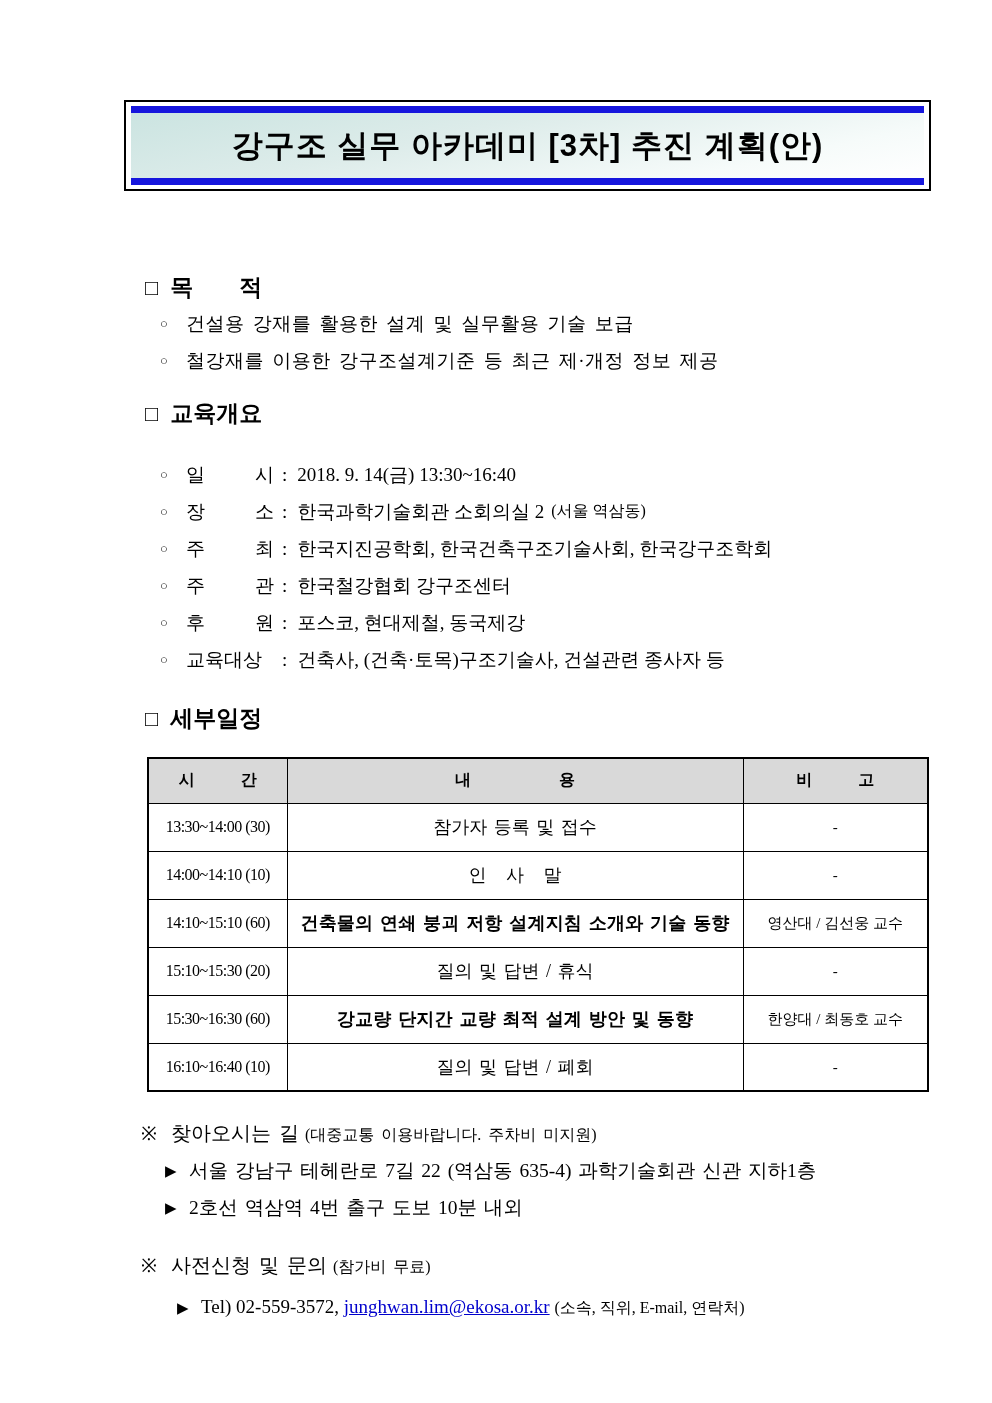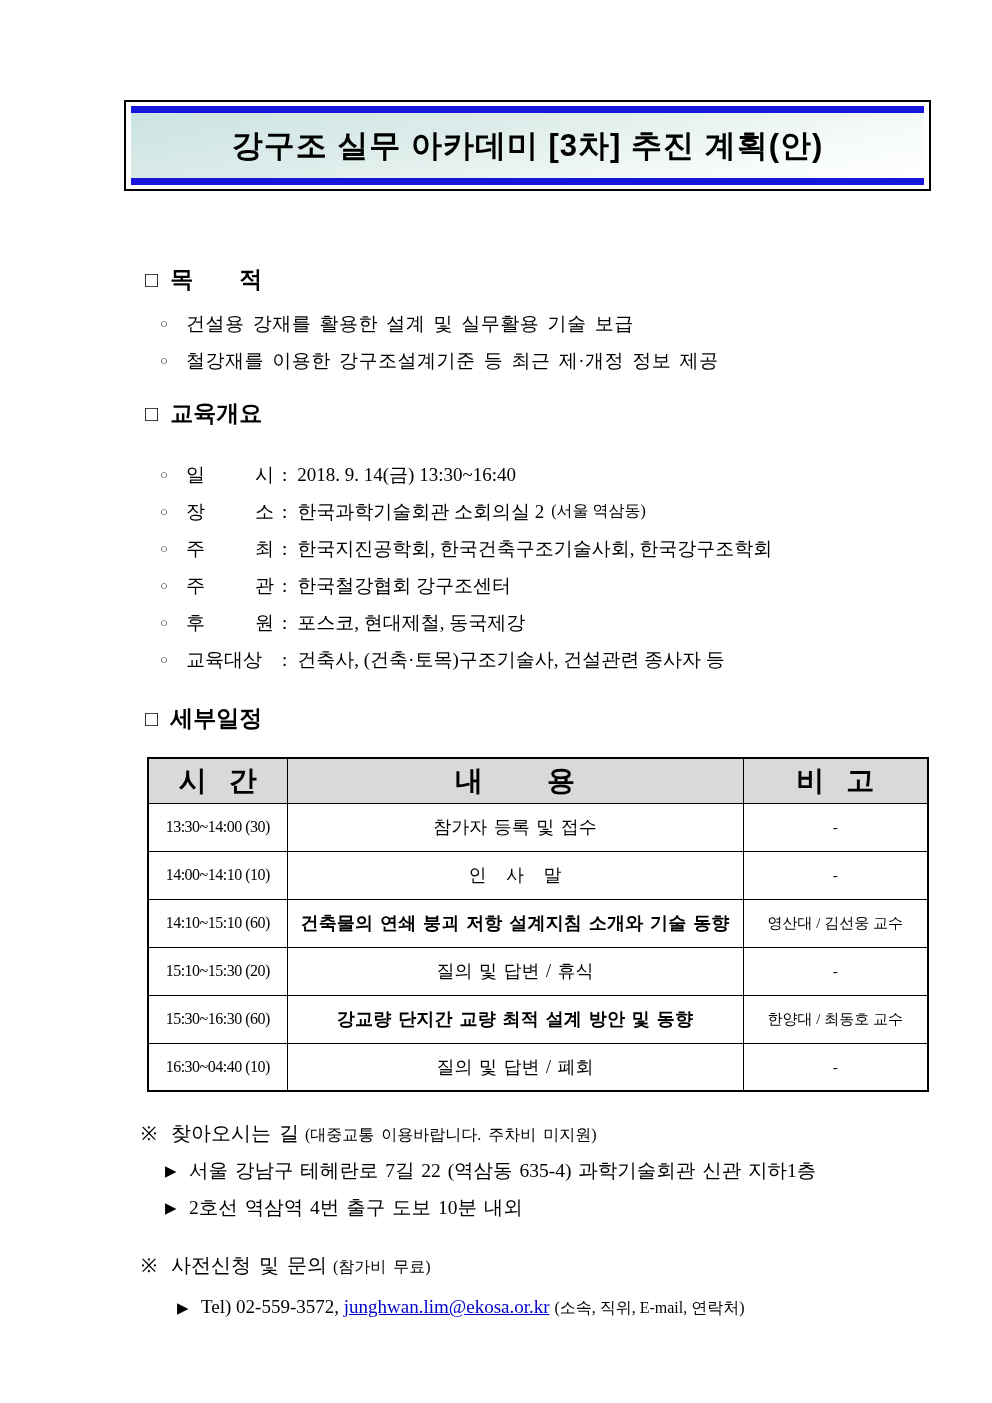--- a/index.html
+++ b/index.html
@@ -32,21 +32,21 @@
   .ov-label { display:inline-block; width:88px; text-align:justify; text-align-last:justify; }
   .ov-colon { margin:0 10px 0 8px; }
   .ov-note { font-size:16px; margin-left:7px; }
   .small { font-size:16px; }
 
   
   .sched { position:absolute; left:115px; top:757px; width:780px;
     border-collapse:collapse; table-layout:fixed; }
   .sched th, .sched td { border:1px solid #000; text-align:center; vertical-align:middle; }
   .sched { border:2px solid #000; }
-  .sched thead th { background:#d9d9d9; height:45px; font-size:28px; font-weight:700; }
+  .sched thead th { background:#d9d9d9; height:45px; font-size:16px; font-weight:700; }
   .sched tbody td { height:48px; }
   .hjust { display:inline-block; text-align:justify; text-align-last:justify; }
   .hw4 { width:78px; } .hw6 { width:120px; }
   .td-time { font-size:16px; letter-spacing:-0.5px; }
   .td-content { font-size:18px; white-space:pre-wrap; word-spacing:2px; }
   .td-content.bold { font-weight:700; letter-spacing:0.2px; }
   .td-remark { font-size:15px; }
 
   
   .note-h { position:absolute; left:109px; font-size:20px; white-space:nowrap; word-spacing:3px; }
@@ -64,21 +64,21 @@
 <body>
 
 <div class="page">
 
   <div class="banner-outer">
     <div class="banner">
       <span class="banner-title">강구조 실무 아카데미 [3차] 추진 계획(안)</span>
     </div>
   </div>
 
-  <div class="sec-h" style="top:264px;">
+  <div class="sec-h" style="top:272px;">
     <span class="sq">□</span><span class="jlabel w4">목 적</span>
   </div>
   <div class="rows" style="top:305px;" id="purpose-items">
       <div class="p-row">
         <span class="circle">○</span>
         <span class="p-text">건설용 강재를 활용한 설계 및 실무활용 기술 보급</span>
       </div>
       <div class="p-row">
         <span class="circle">○</span>
         <span class="p-text">철강재를 이용한 강구조설계기준 등 최근 제·개정 정보 제공</span>
@@ -164,21 +164,21 @@
           <td><span class="td-time">15:10~15:30 (20)</span></td>
           <td><span class="td-content">질의 및 답변 / 휴식</span></td>
           <td><span class="td-remark">-</span></td>
         </tr>
         <tr>
           <td><span class="td-time">15:30~16:30 (60)</span></td>
           <td><span class="td-content bold">강교량 단지간 교량 최적 설계 방안 및 동향</span></td>
           <td><span class="td-remark">한양대 / 최동호 교수</span></td>
         </tr>
         <tr>
-          <td><span class="td-time">16:30~04:40 (10)</span></td>
+          <td><span class="td-time">16:10~16:40 (10)</span></td>
           <td><span class="td-content">질의 및 답변 / 폐회</span></td>
           <td><span class="td-remark">-</span></td>
         </tr>
       </tbody>
   </table>
 
   <div class="note-h" style="top:1120px;">
     <span class="ref">※</span><span>찾아오시는 길</span><span class="small">(대중교통 이용바랍니다. 주차비 미지원)</span>
   </div>
   <div class="dir-rows" style="top:1152px;" id="directions-items">

